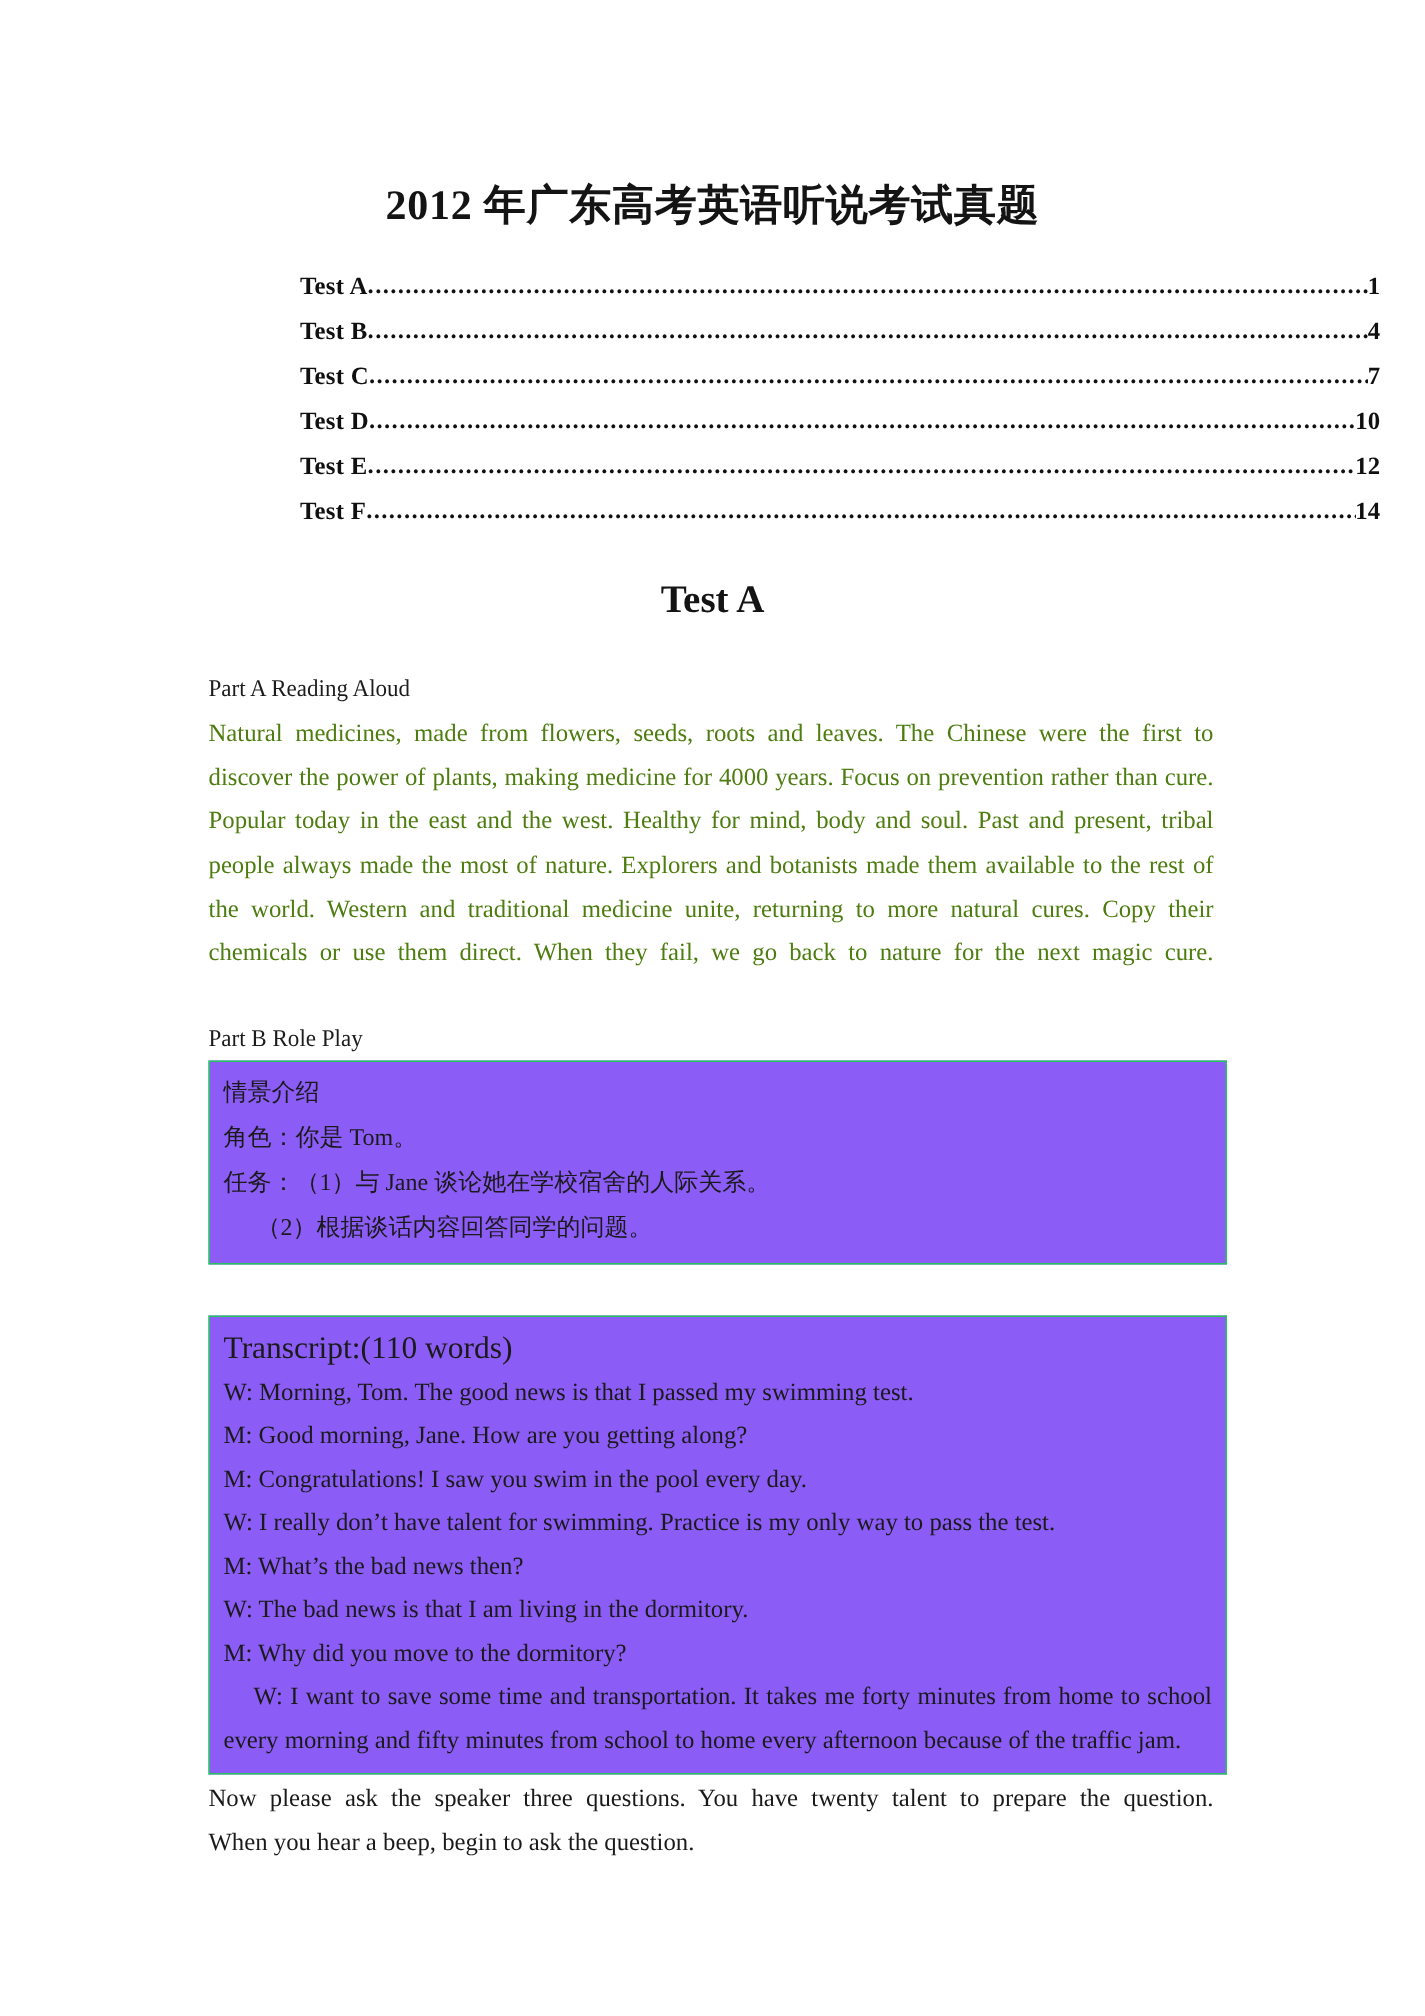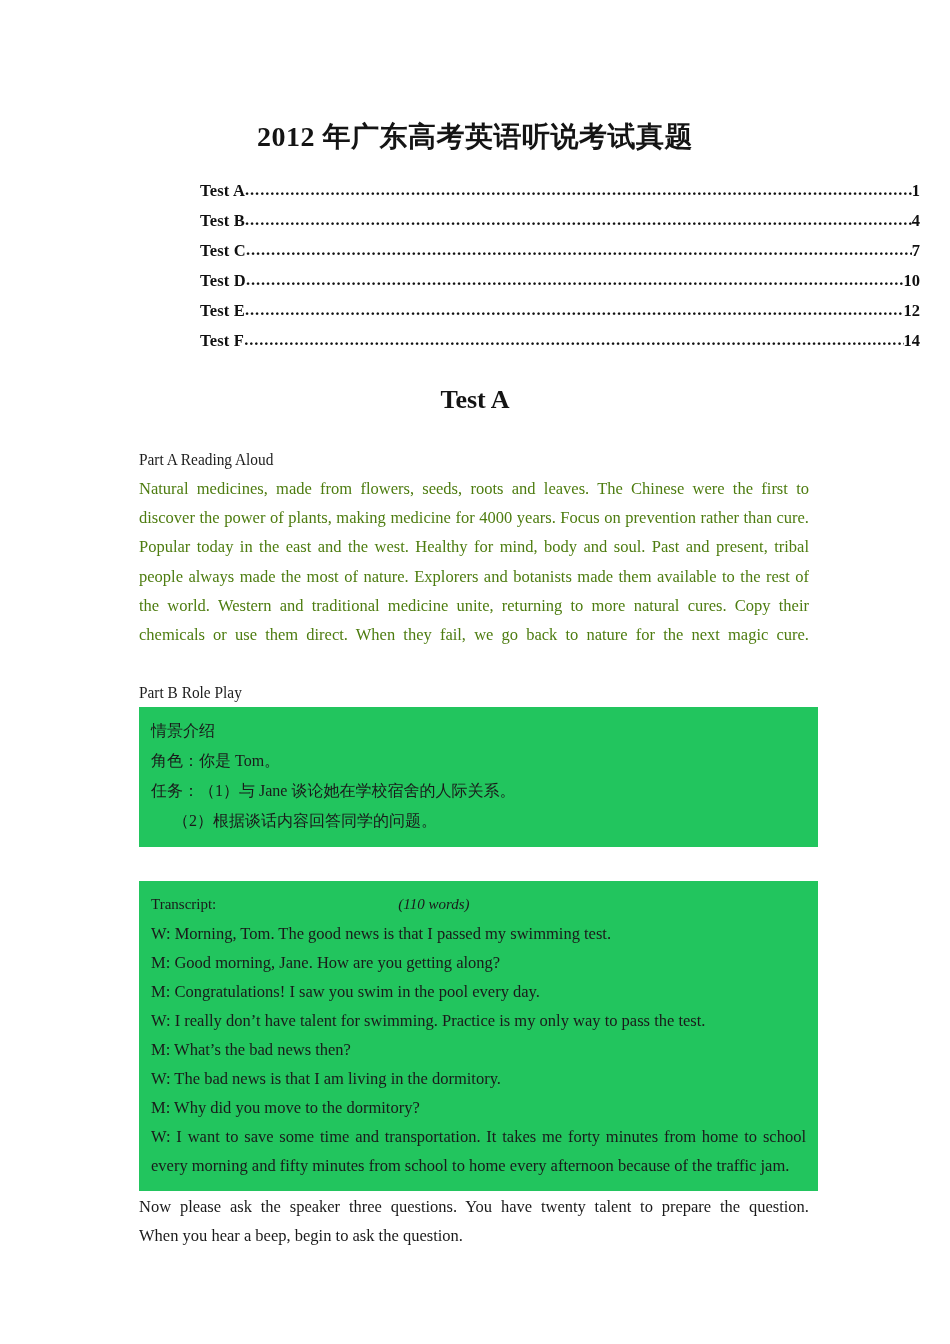--- a/index.html
+++ b/index.html
@@ -108,59 +108,58 @@
     margin: 0;
   }
   .para-last-line {
     text-align: left;
   }
   .spacer-md { height: 30px; }
   .spacer-lg { height: 34px; }
 
   
   .box {
-    border: 3px solid #22c55e;
+    border: 1px solid #22c55e;
     box-sizing: border-box;
     padding: 6px 9px 8px 9px;
-    background: #22c55e;
+    background: #8b5cf6;
   }
   .box-role {
     width: 679px;
   }
   .box-transcript {
     width: 679px;
   }
   .cn-line {
     font-size: 16px;
     line-height: 30px;
     color: #1a1a1a;
     font-family: "Liberation Serif", "DejaVu Serif", serif;
     white-space: pre;
   }
   .cn-line.indent {
     padding-left: 22px;
   }
   .tr-head {
-    font-size: 15px;
+    font-size: 21px;
     line-height: 29px;
     color: #1a1a1a;
     display: flex;
   }
   .tr-head .tr-words {
-    margin-left: 182px;
-    font-style: italic;
   }
   .tr-line {
     font-size: 16.5px;
     line-height: 29px;
     color: #1a1a1a;
   }
   .tr-line.justified {
     text-align: justify;
     text-justify: inter-word;
+    margin-left: 20px;
   }
   .tr-line.justified > span {
     display: block;
   }
   .closing {
     font-size: 16.5px;
     line-height: 29.2px;
     text-align: justify;
     text-justify: inter-word;
     color: #1a1a1a;

